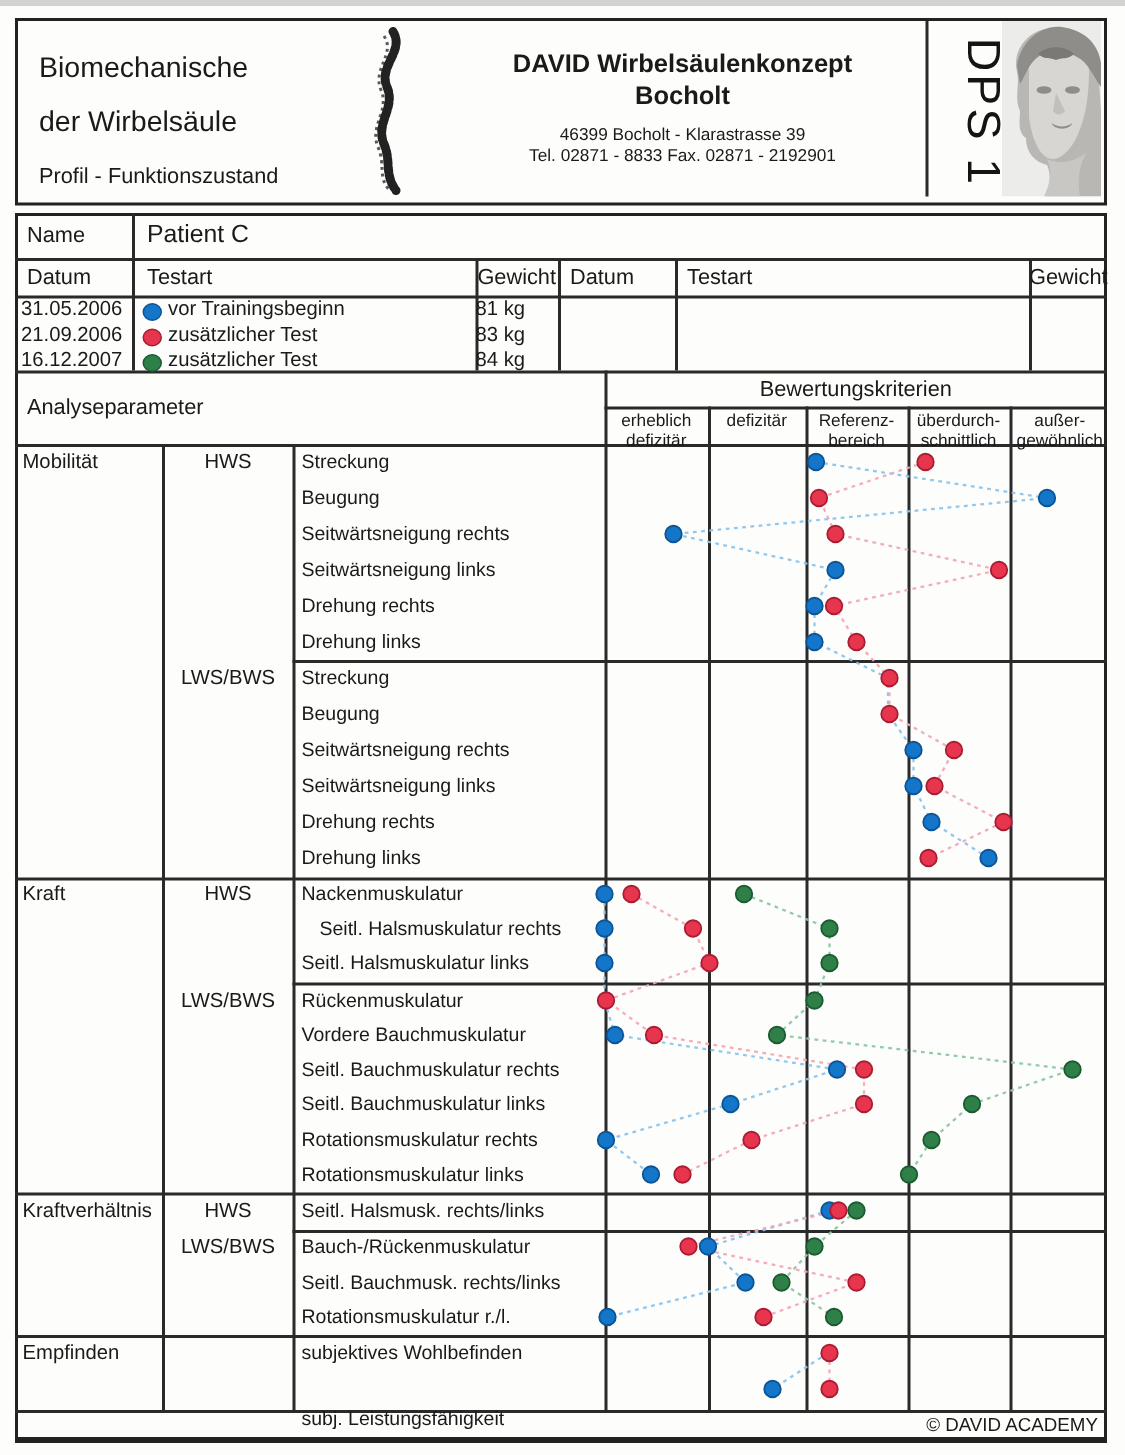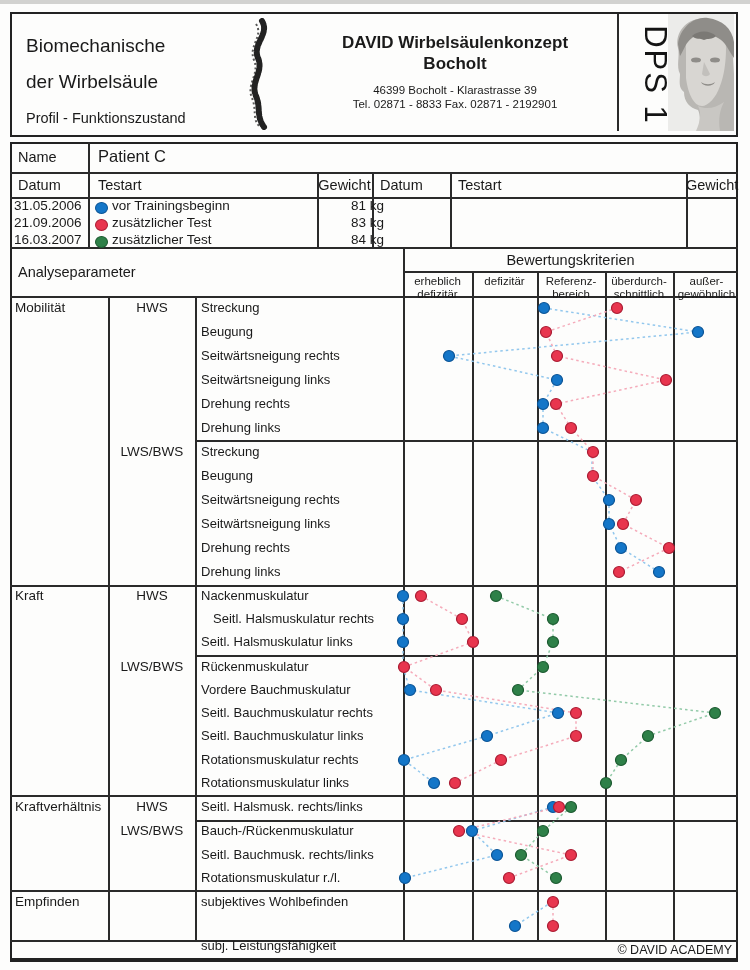--- a/index.html
+++ b/index.html
@@ -20,21 +20,21 @@
   .org2{font-size:11.5px;line-height:15px;}
   .dps{font-size:31px;letter-spacing:2px;color:#141414;transform:rotate(90deg);transform-origin:center center;}
   
   .lbl14{font-size:14.5px;}
   .crit-cell{position:absolute;font-size:11.5px;line-height:12.5px;text-align:center;}
   .sec-label{position:absolute;font-size:13.5px;white-space:nowrap;}
   .region-label{position:absolute;font-size:13.5px;white-space:nowrap;text-align:center;width:86px;left:109px;}
   .row-label{position:absolute;font-size:13px;white-space:nowrap;left:201px;}
   .legend-date{position:absolute;font-size:13.5px;left:14px;}
   .legend-testart{position:absolute;font-size:13.5px;left:112px;}
-  .legend-weight{position:absolute;font-size:13.5px;left:317px;width:67px;text-align:right;}
+  .legend-weight{position:absolute;font-size:13.5px;left:317px;width:67px;text-align:left;}
   .legend-dot{position:absolute;width:11px;height:10px;border-radius:50%;left:95px;}
   #chart-svg{position:absolute;left:0;top:0;pointer-events:none;}
   .footer-text{font-size:12.5px;}
 </style>
 </head>
 <body>
 
 <div id="sheet">
 
   <div class="abs" style="left:0;top:0;width:750px;height:4px;background:#d2d2d0;"></div>
@@ -117,21 +117,21 @@
 
   <div id="labels-layer">
       <div class="legend-date" style="top: 198px;">31.05.2006</div>
       <div class="legend-dot" style="top: 202px; background: rgb(20, 118, 200); border: 1px solid rgb(11, 84, 150);"></div>
       <div class="legend-testart" style="top: 198px;">vor Trainingsbeginn</div>
       <div class="legend-weight" style="top: 198px;">81 kg</div>
       <div class="legend-date" style="top: 215px;">21.09.2006</div>
       <div class="legend-dot" style="top: 219px; background: rgb(232, 53, 78); border: 1px solid rgb(170, 28, 51);"></div>
       <div class="legend-testart" style="top: 215px;">zusätzlicher Test</div>
       <div class="legend-weight" style="top: 215px;">83 kg</div>
-      <div class="legend-date" style="top: 232px;">16.03.2007</div>
+      <div class="legend-date" style="top: 232px;">16.12.2007</div>
       <div class="legend-dot" style="top: 236px; background: rgb(46, 128, 72); border: 1px solid rgb(28, 90, 48);"></div>
       <div class="legend-testart" style="top: 232px;">zusätzlicher Test</div>
       <div class="legend-weight" style="top: 232px;">84 kg</div>
       <div class="crit-cell" style="left: 403px; top: 275px; width: 69px;">
         <div>erheblich</div>
         <div>defizitär</div>
       </div>
       <div class="crit-cell" style="left: 472px; top: 275px; width: 65px;">
         <div>defizitär</div>
       </div>

